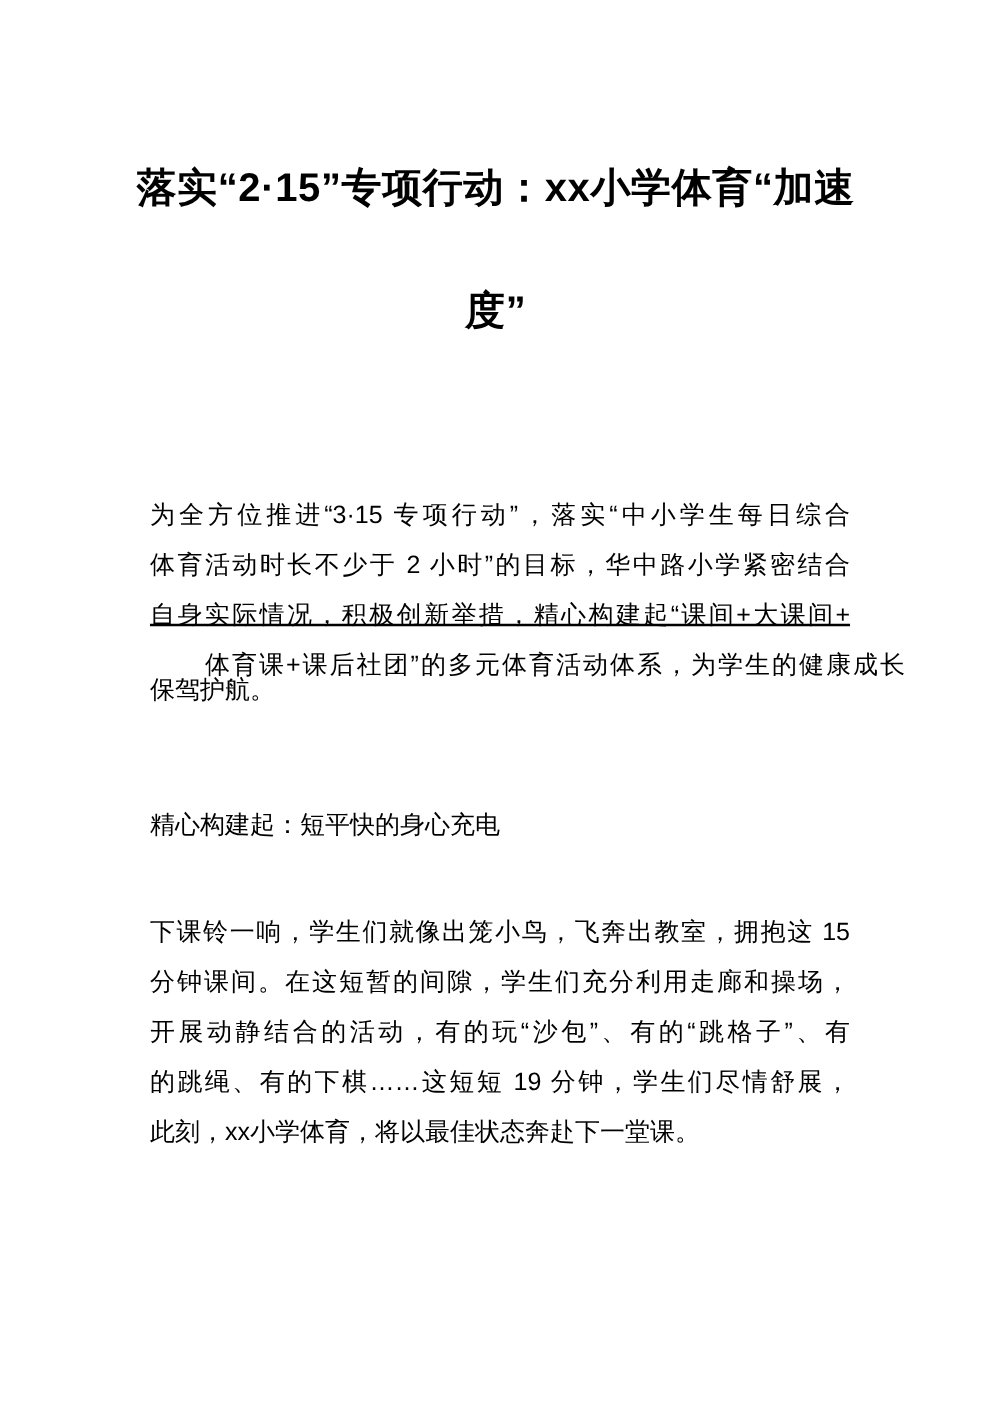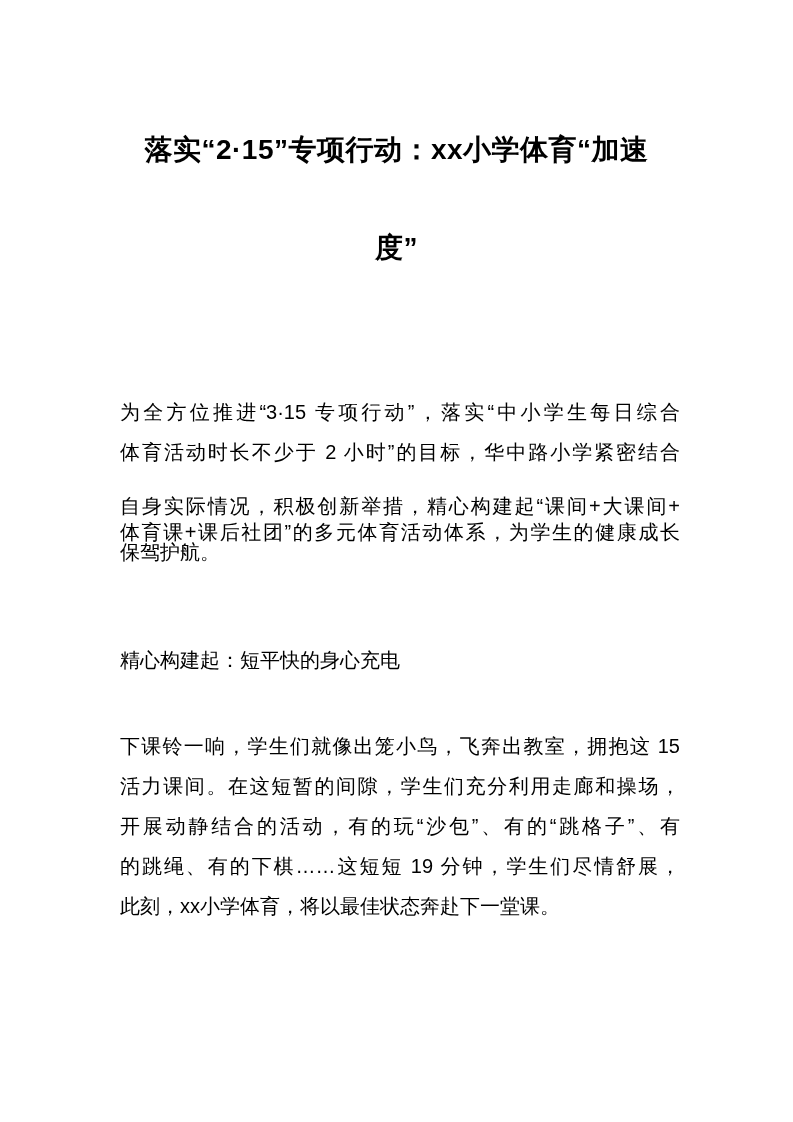--- a/index.html
+++ b/index.html
@@ -1,38 +1,38 @@
 <!DOCTYPE html>
 <html><head>
   <meta charset="utf-8">
   <style>
     html, body { margin: 0; padding: 0; background: #ffffff; }
     body { width: 793px; height: 1122px; position: relative; overflow: hidden;
            font-family: "Liberation Sans", "DejaVu Sans", sans-serif; color: #000; }
     .page { position: absolute; left: 0; top: 0; width: 793px; height: 1122px; background: #fff; }
     .title-line { position: absolute; left: 0; width: 793px; text-align: center;
-                  font-weight: bold; font-size: 28px; line-height: 36px; letter-spacing: 0.5px; white-space: nowrap; }
+                  font-weight: bold; font-size: 32px; line-height: 36px; letter-spacing: 0.5px; white-space: nowrap; }
     .line { position: absolute; left: 120px; width: 560px; font-size: 20px; line-height: 28px;
             white-space: nowrap; text-align: justify; text-align-last: justify; }
     .line.last { text-align-last: left; }
   </style>
 </head>
 <body>
 
 <div class="page">
   <div class="title-line" style="top:132px;">落实“2·15”专项行动：xx小学体育“加速</div>
   <div class="title-line" style="top:230px;">度”</div>
 
   <div class="line" style="top:398px;">为全方位推进“3·15 专项行动”，落实“中小学生每日综合</div>
   <div class="line" style="top:438px;">体育活动时长不少于 2 小时”的目标，华中路小学紧密结合</div>
-  <div class="line" style="top:492px;">自身实际情况，积极创新举措，精心构建起“课间+大课间+</div>
-  <div class="line" style="top:518px;">体育课+课后社团”的多元体育活动体系，为学生的健康成长</div>
+  <div class="line" style="top:478px;text-decoration:underline;">自身实际情况，积极创新举措，精心构建起“课间+大课间+</div>
+  <div class="line" style="top:518px;margin-left:44px;">体育课+课后社团”的多元体育活动体系，为学生的健康成长</div>
   <div class="line last" style="top:538px;">保驾护航。</div>
 
   <div class="line last" style="top:646px;">精心构建起：短平快的身心充电</div>
 
   <div class="line" style="top:732px;">下课铃一响，学生们就像出笼小鸟，飞奔出教室，拥抱这 15</div>
-  <div class="line" style="top:772px;">活力课间。在这短暂的间隙，学生们充分利用走廊和操场，</div>
+  <div class="line" style="top:772px;">分钟课间。在这短暂的间隙，学生们充分利用走廊和操场，</div>
   <div class="line" style="top:812px;">开展动静结合的活动，有的玩“沙包”、有的“跳格子”、有</div>
   <div class="line" style="top:852px;">的跳绳、有的下棋……这短短 19 分钟，学生们尽情舒展，</div>
   <div class="line last" style="top:892px;">此刻，xx小学体育，将以最佳状态奔赴下一堂课。</div>
 
 </div>
 
 </body></html>

